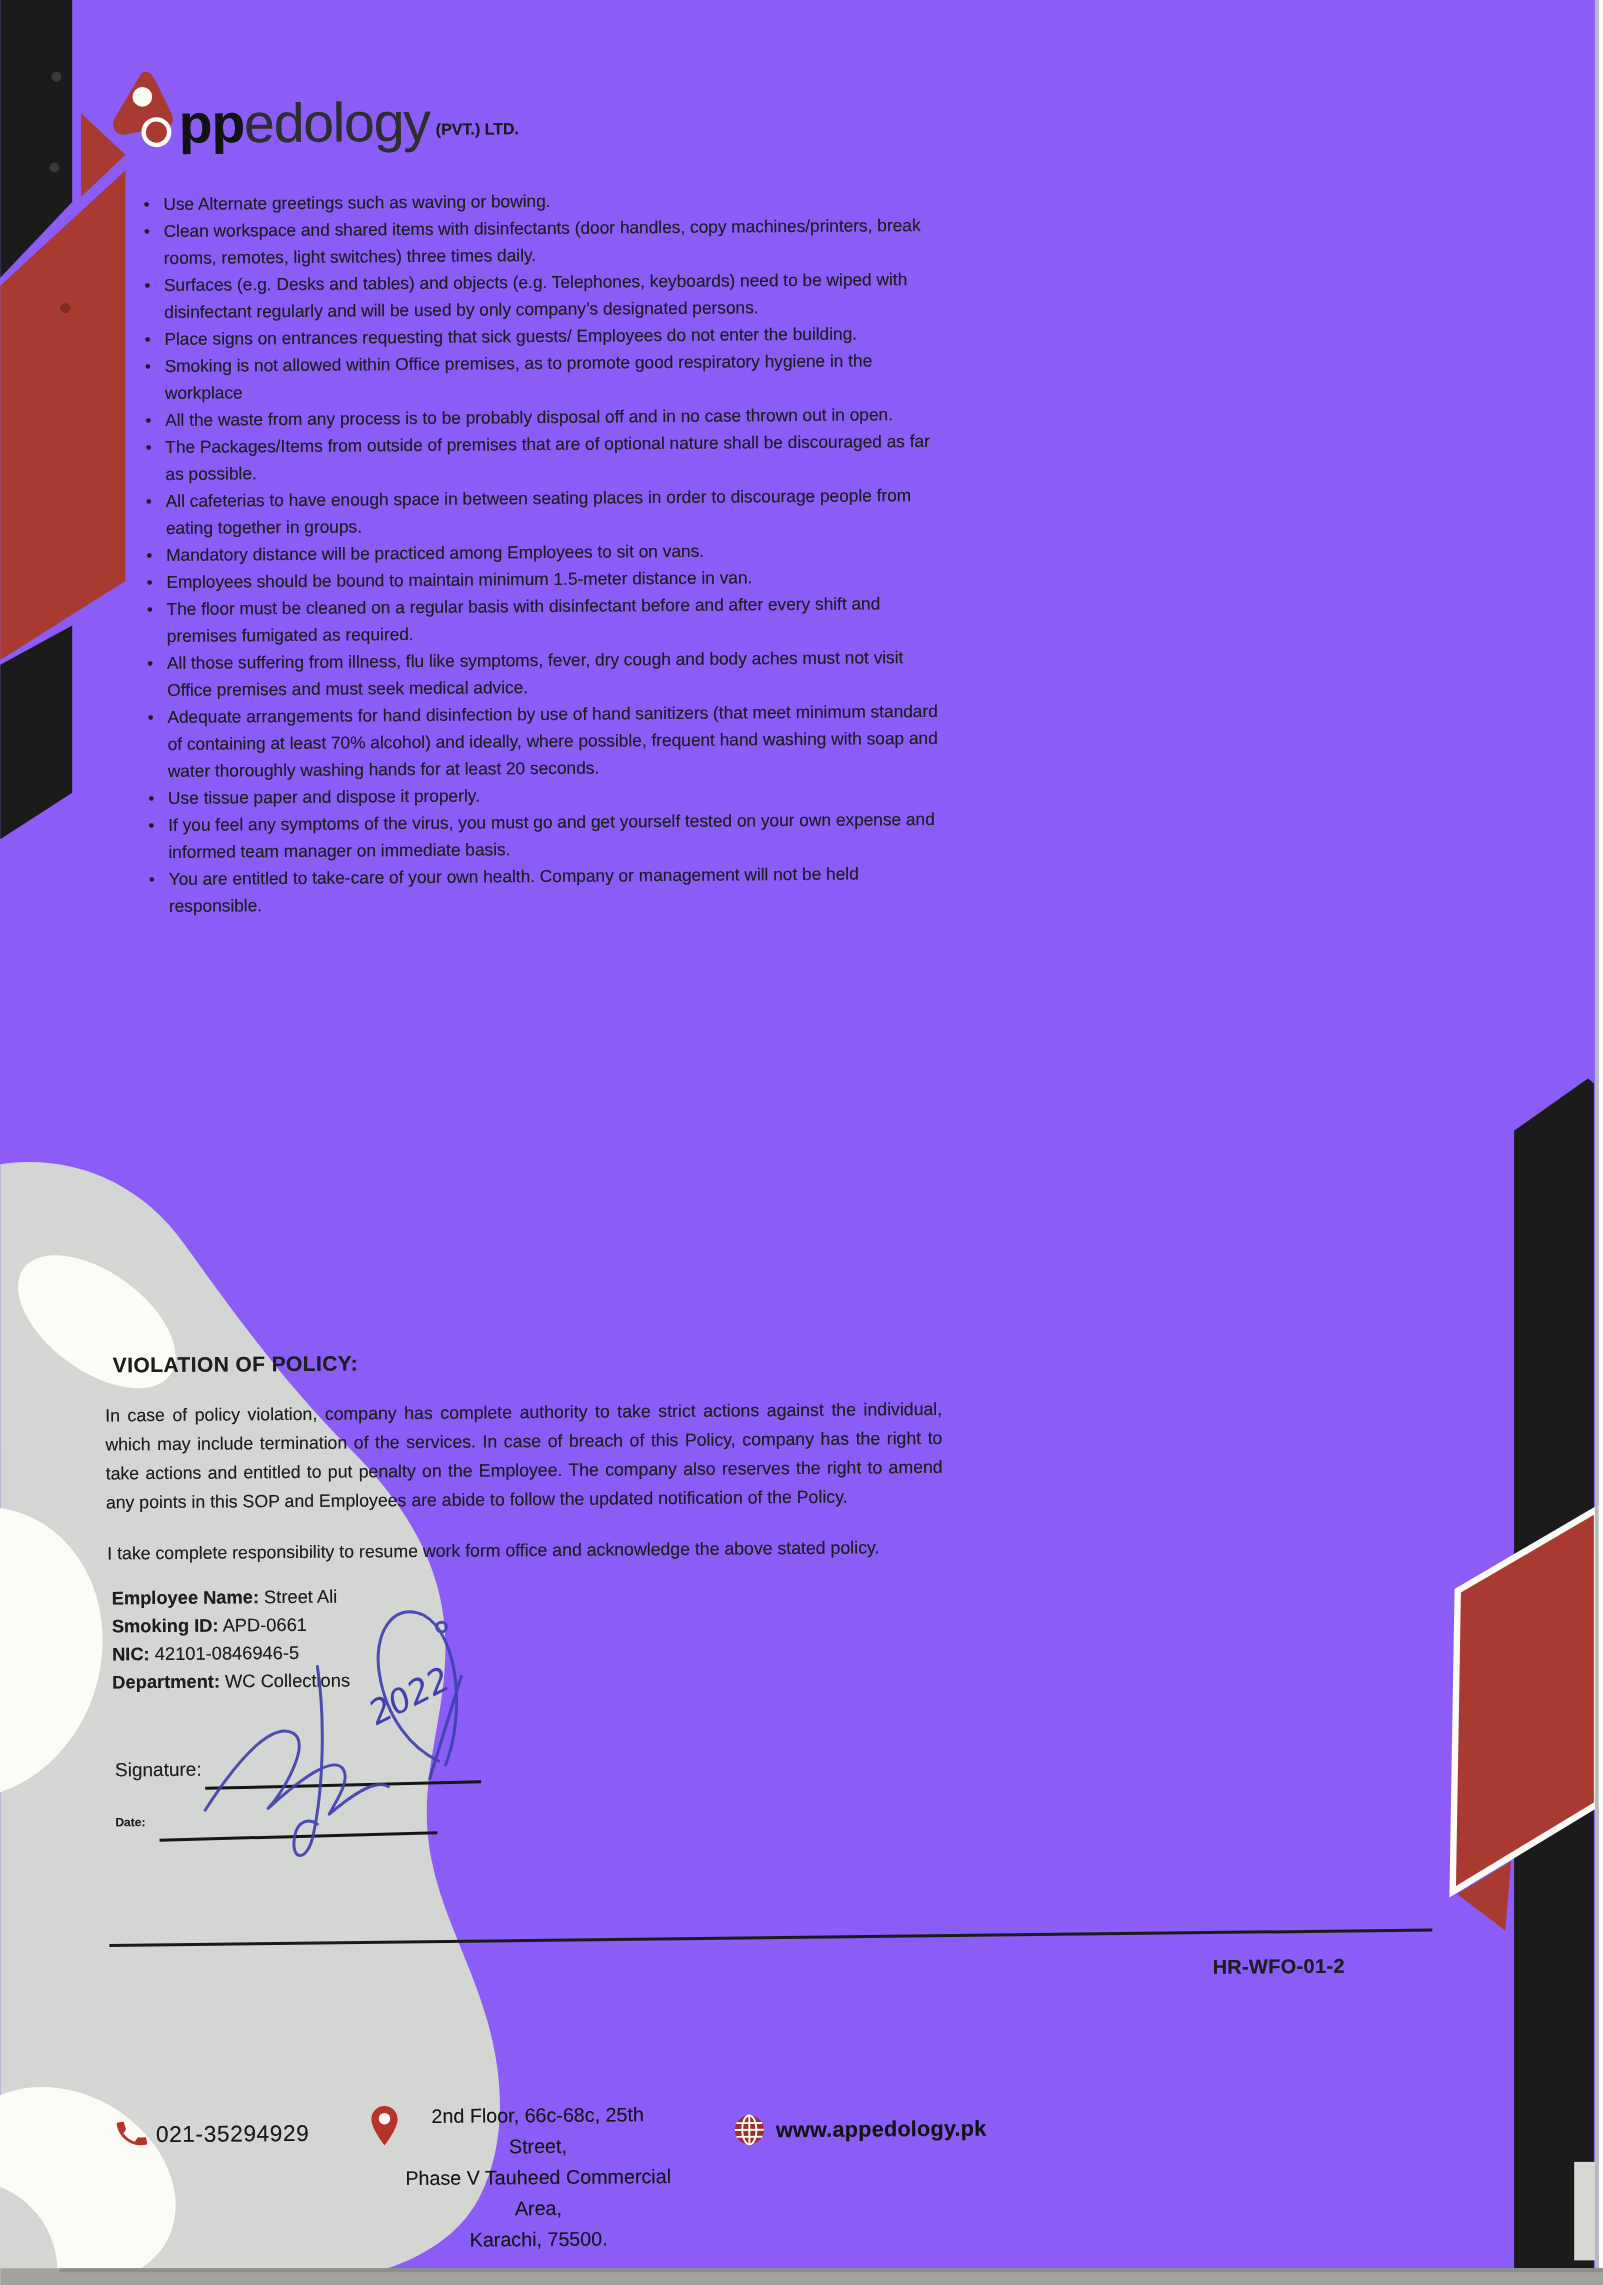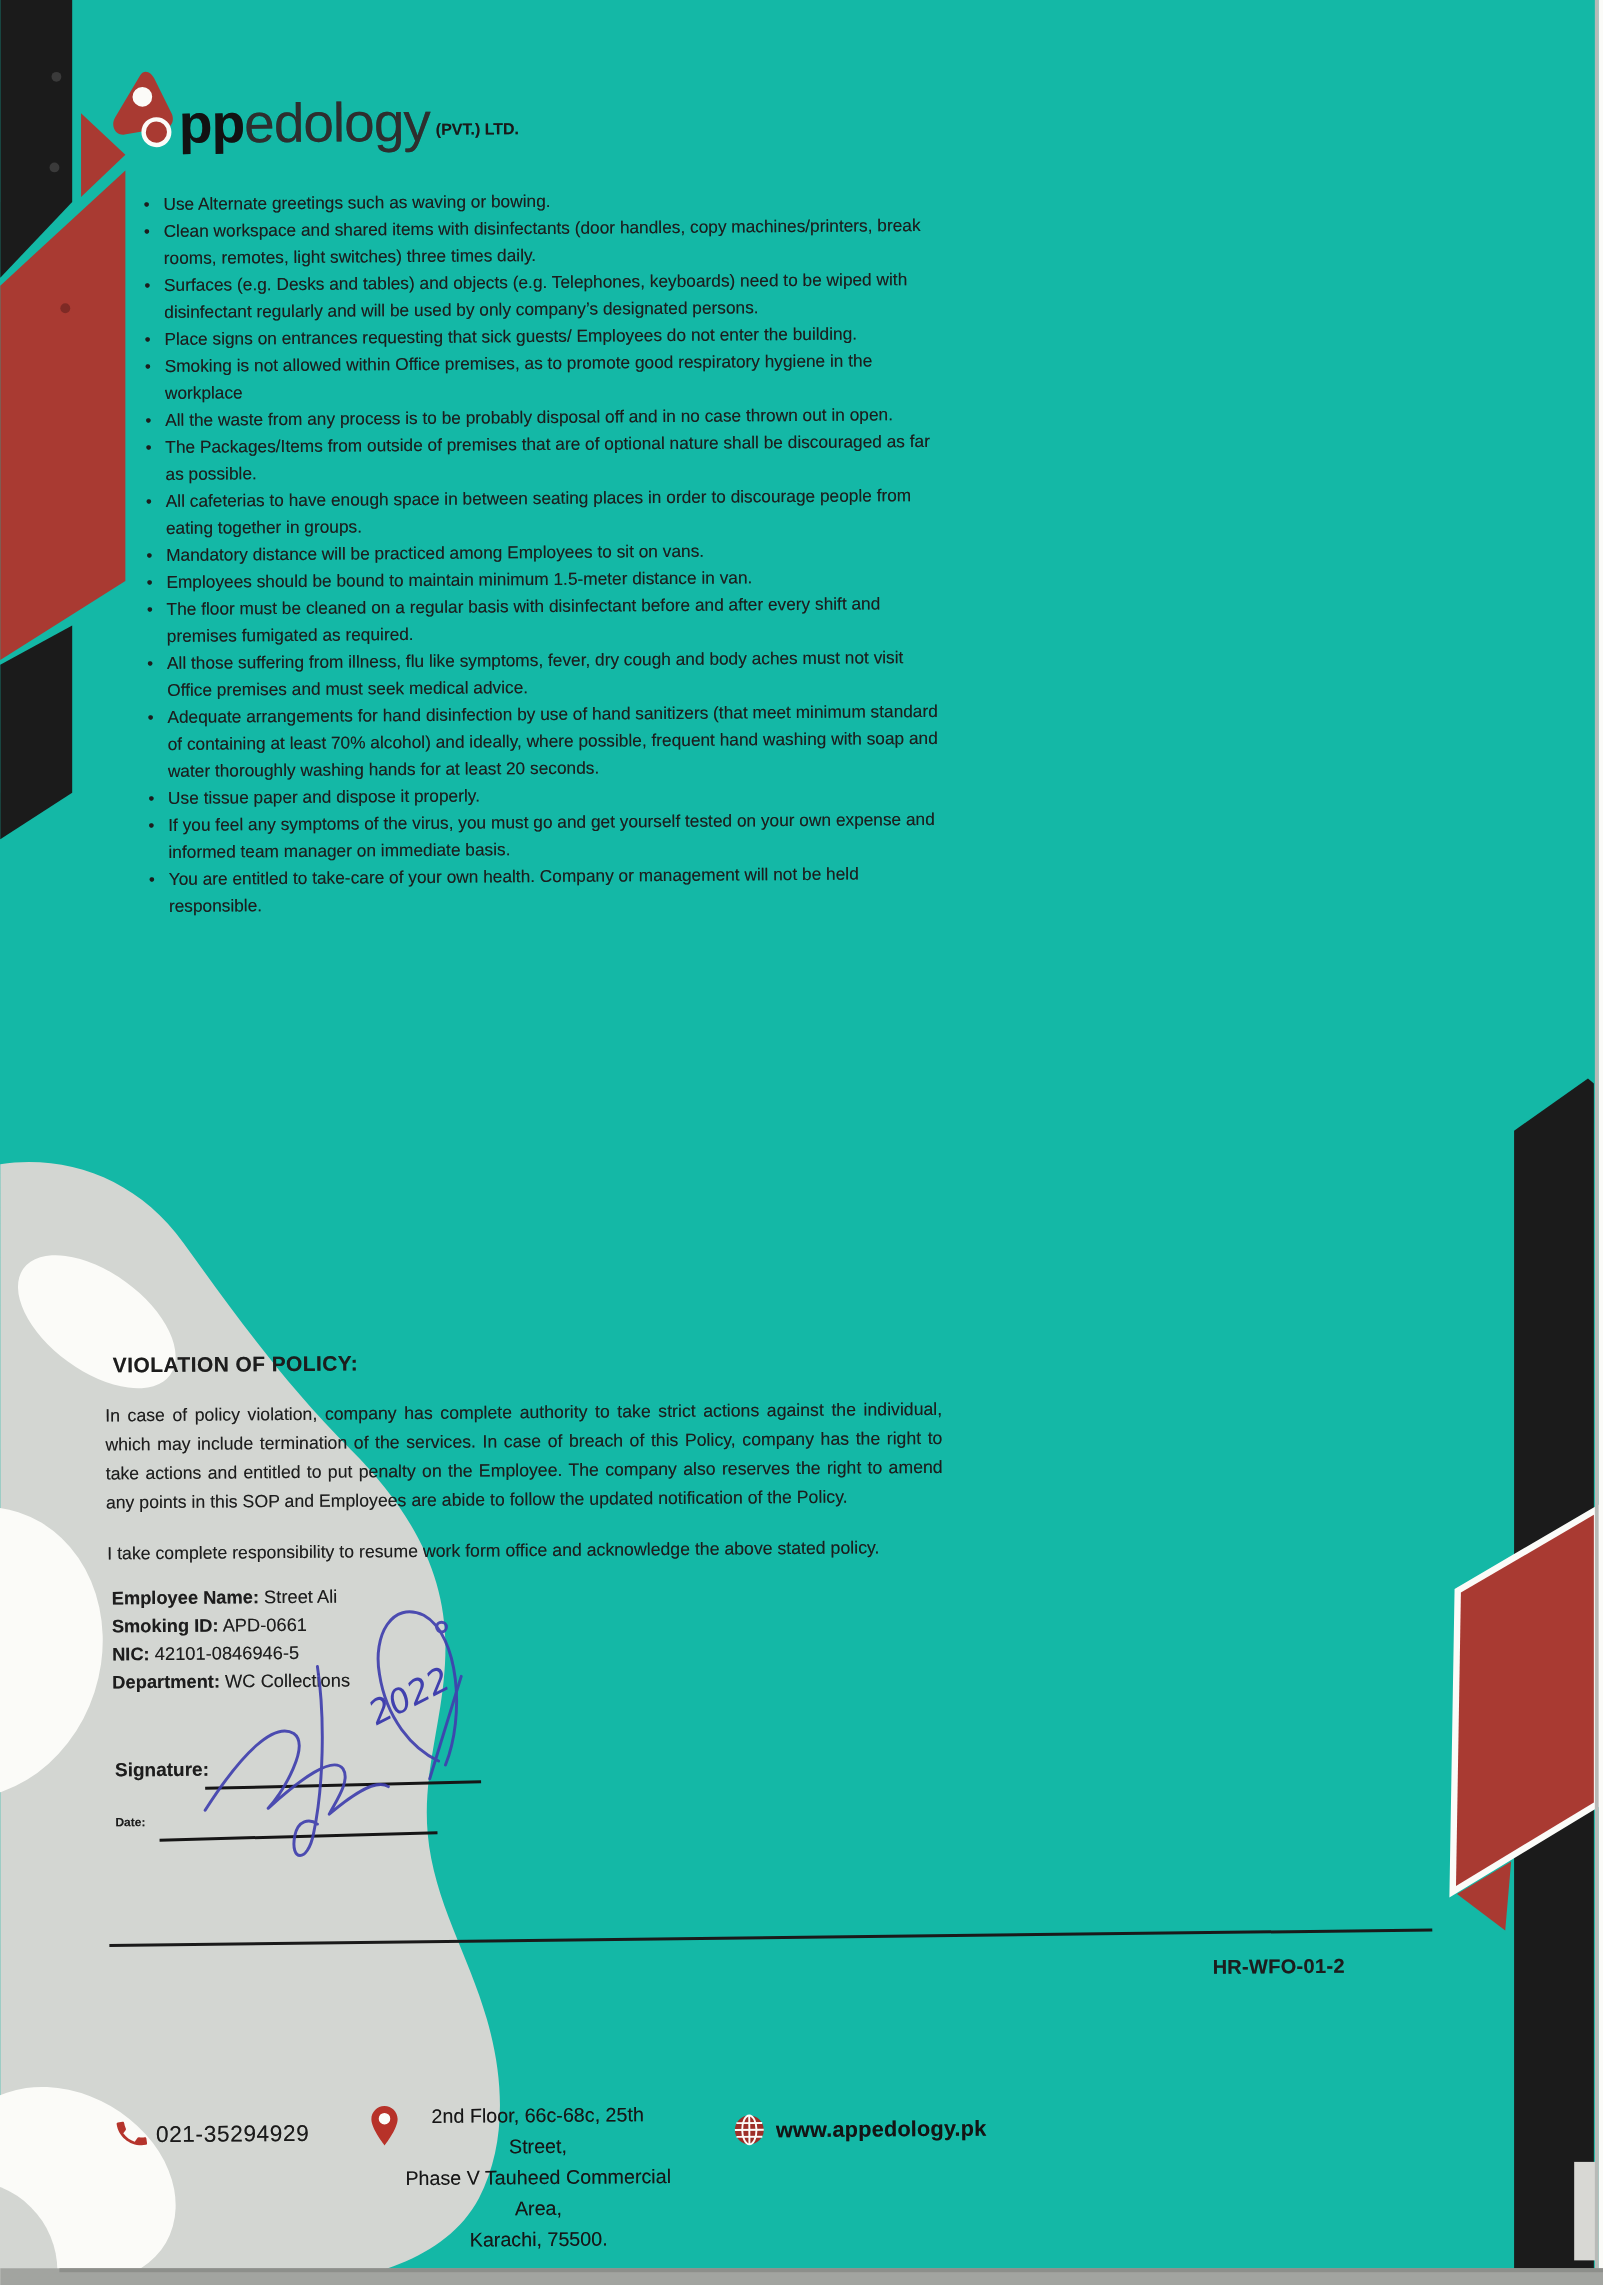--- a/index.html
+++ b/index.html
@@ -1,18 +1,18 @@
 <!DOCTYPE html>
 <html><head>
 <meta charset="utf-8">
 <style>
   html,body{margin:0;padding:0;background:#e8e8e6;}
   #page{
     position:relative;width:1604px;height:2285px;margin:0 auto;
-    background:#14b8a6;overflow:hidden;
+    background:#8b5cf6;overflow:hidden;
     font-family:"Liberation Sans",sans-serif;color:#1d1d1d;
   }
   .deco{position:absolute;top:0;left:0;z-index:0;pointer-events:none;}
   .ink{position:absolute;top:0;left:0;z-index:3;pointer-events:none;}
   #content{position:absolute;top:0;left:0;width:1604px;height:2285px;z-index:1;
     transform:rotate(-0.45deg);transform-origin:414px 1133px;}
   .abs{position:absolute;}
   .txt{text-shadow:0 0 0.5px rgba(20,20,20,.45);}
 
   
@@ -29,21 +29,21 @@
   .bullet-item::before{content:"•";position:absolute;left:3px;top:0;font-size:16.7px;}
 
   
   .violation-heading{top:1351px;left:111px;font-size:21px;font-weight:700;letter-spacing:0.4px;}
   .violation-body{top:1399px;left:103px;width:837px;font-size:17.7px;line-height:29px;text-align:justify;}
   .ack-line{top:1541px;left:104px;width:847px;font-size:17.7px;}
 
   
   .emp{top:1582px;left:108px;font-size:18.3px;line-height:28px;}
   .emp b{font-weight:700;}
-  .sig-row{top:1757px;left:110px;font-size:19px;font-weight:700;}
+  .sig-row{top:1757px;left:110px;font-size:19px;font-weight:400;}
   .date-row{top:1813px;left:110px;font-size:12px;font-weight:700;}
   .sig-line{top:1783px;left:200px;width:276px;height:3px;background:#161616;transform:rotate(-0.9deg);}
   .date-line{top:1834px;left:154px;width:278px;height:3px;background:#161616;transform:rotate(-1.1deg);}
   .big-rule{top:1939px;left:103px;width:1323px;height:3px;background:#1a1a1a;transform:rotate(-0.22deg);}
   .doc-code{top:1962px;left:1206px;font-size:20px;font-weight:700;letter-spacing:0.3px;}
 
   
   .phone-icon{top:2114px;left:106px;width:35px;height:35px;}
   .phone-text{top:2119px;left:148px;font-size:22.7px;letter-spacing:0.6px;color:#1a1a1a;}
   .pin-icon{top:2104px;left:361px;width:31.5px;height:43px;}

